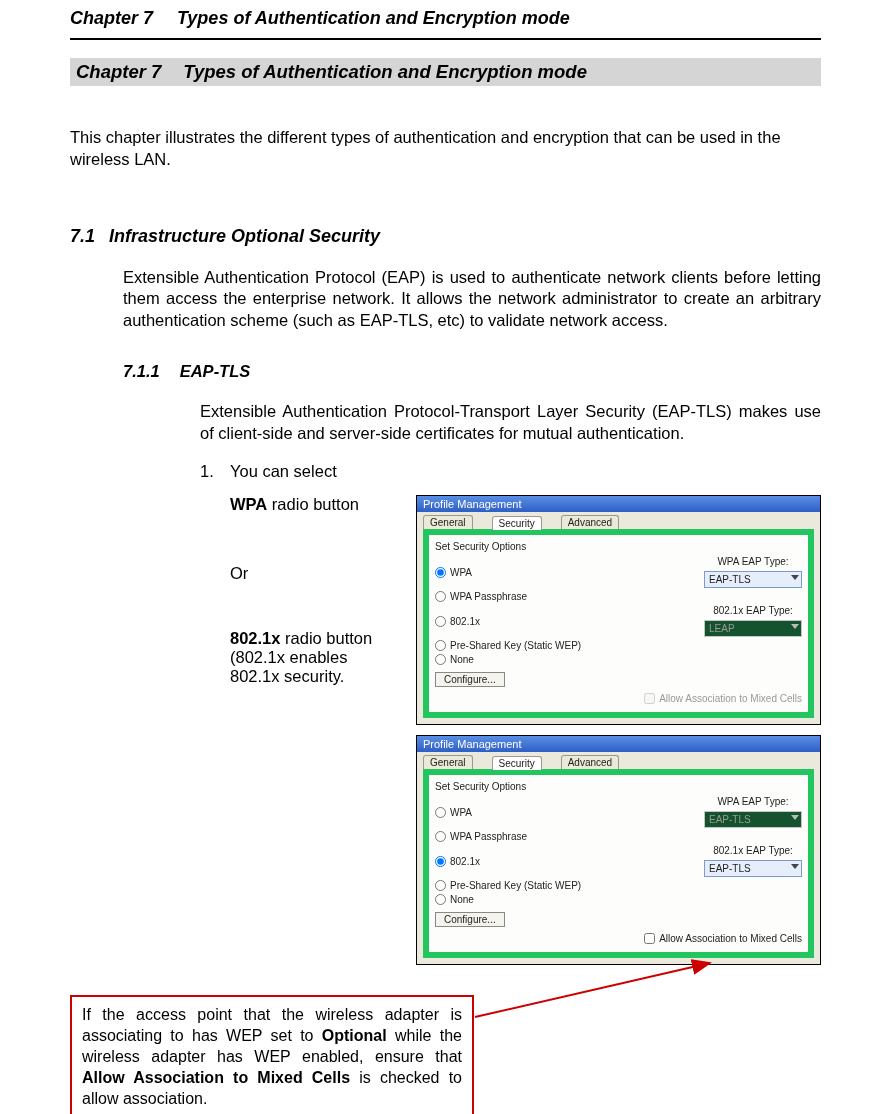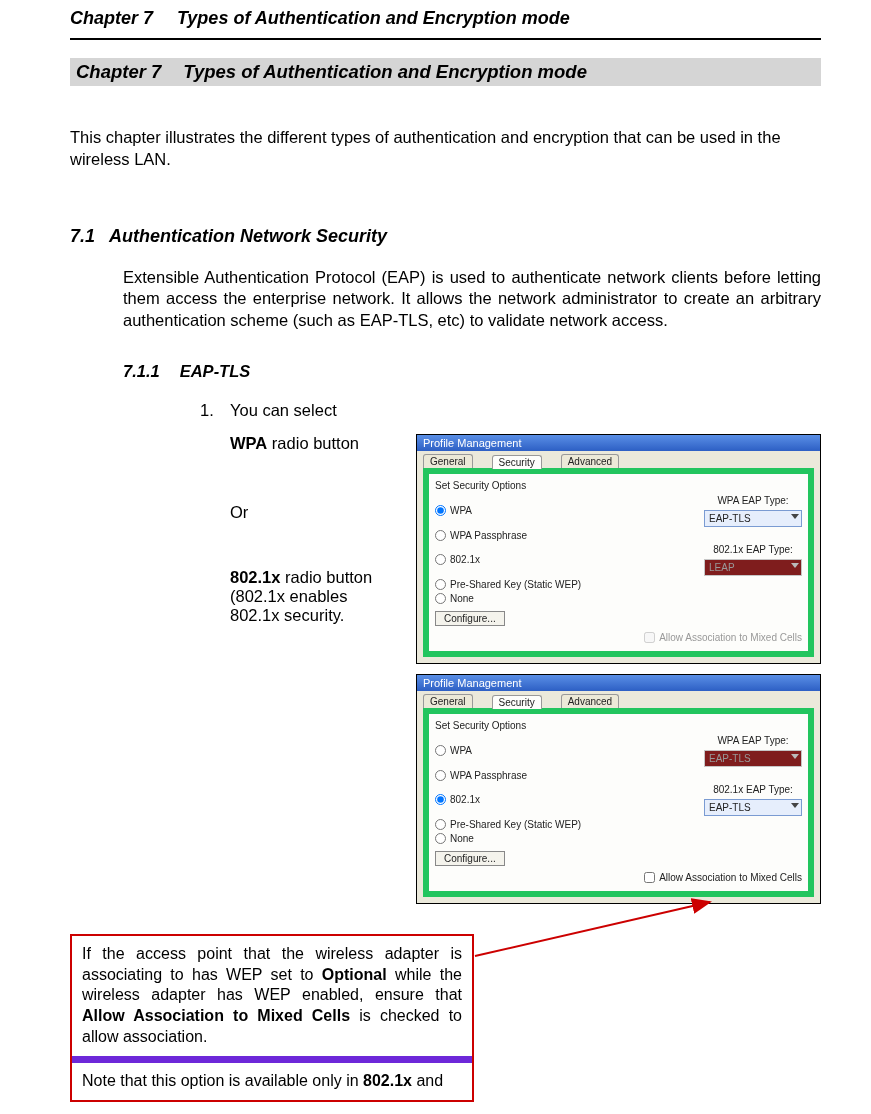--- a/index.html
+++ b/index.html
@@ -136,21 +136,21 @@
   }
   .optrow input[type=radio] { margin:0; width:11px; height:11px; }
   .right-field {
     display:flex; align-items:center; gap:4px; margin-left:auto;flex-direction:column;
   }
   .combo {
     border:1px solid #7a9bd2; background:#e6eefc; font-size:10px;
     padding: 0 16px 0 4px; width: 76px; height:15px; position:relative;
     display:inline-flex; align-items:center;
   }
-  .combo.d { background:#7f1d1d; border-color:#c6c6c6; color:#999;}
+  .combo.d { background:#14532d; border-color:#c6c6c6; color:#999;}
   .combo::after {
     content:""; position:absolute; right:2px; top:3px;
     border-left:4px solid transparent; border-right:4px solid transparent;
     border-top:5px solid #444;
   }
   .combo.d::after { border-top-color:#bbb; }
   .btn {
     border:1px solid #888; background:#f4f3ec; font-size:10px;
     padding: 1px 8px; display:inline-block; margin-top:4px;
   }
@@ -192,30 +192,31 @@
   </div>
   <div class="hr1"></div>
 
   <div class="chapter-bar">
     <span class="cb-num">Chapter 7</span><span>Types of Authentication and Encryption mode</span>
   </div>
 
   <div class="intro">This chapter illustrates the different types of authentication and encryption that can be used in the wireless LAN.</div>
 
   <div class="sec-heading">
-    <span class="sec-num">7.1</span><span>Authentication Network Security</span>
+    <span class="sec-num">7.1</span><span>Infrastructure Optional Security</span>
   </div>
 
   <div class="sec-body">Extensible Authentication Protocol (EAP) is used to authenticate network clients before letting them access the enterprise network. It allows the network administrator to create an arbitrary authentication scheme (such as EAP-TLS, etc) to validate network access.</div>
 
   <div class="subsec-heading">
     <span class="sub-num">7.1.1</span><span>EAP-TLS</span>
   </div>
 
   <div class="subsec-body">
+    <div class="para">Extensible Authentication Protocol-Transport Layer Security (EAP-TLS) makes use of client-side and server-side certificates for mutual authentication.</div>
   </div>
 
   <div class="list-row">
     <div class="li-num">1.</div>
     <div class="li-text">You can select</div>
   </div>
 
   <div class="two-col">
     <div class="left-col">
       <div class="lc-block">

